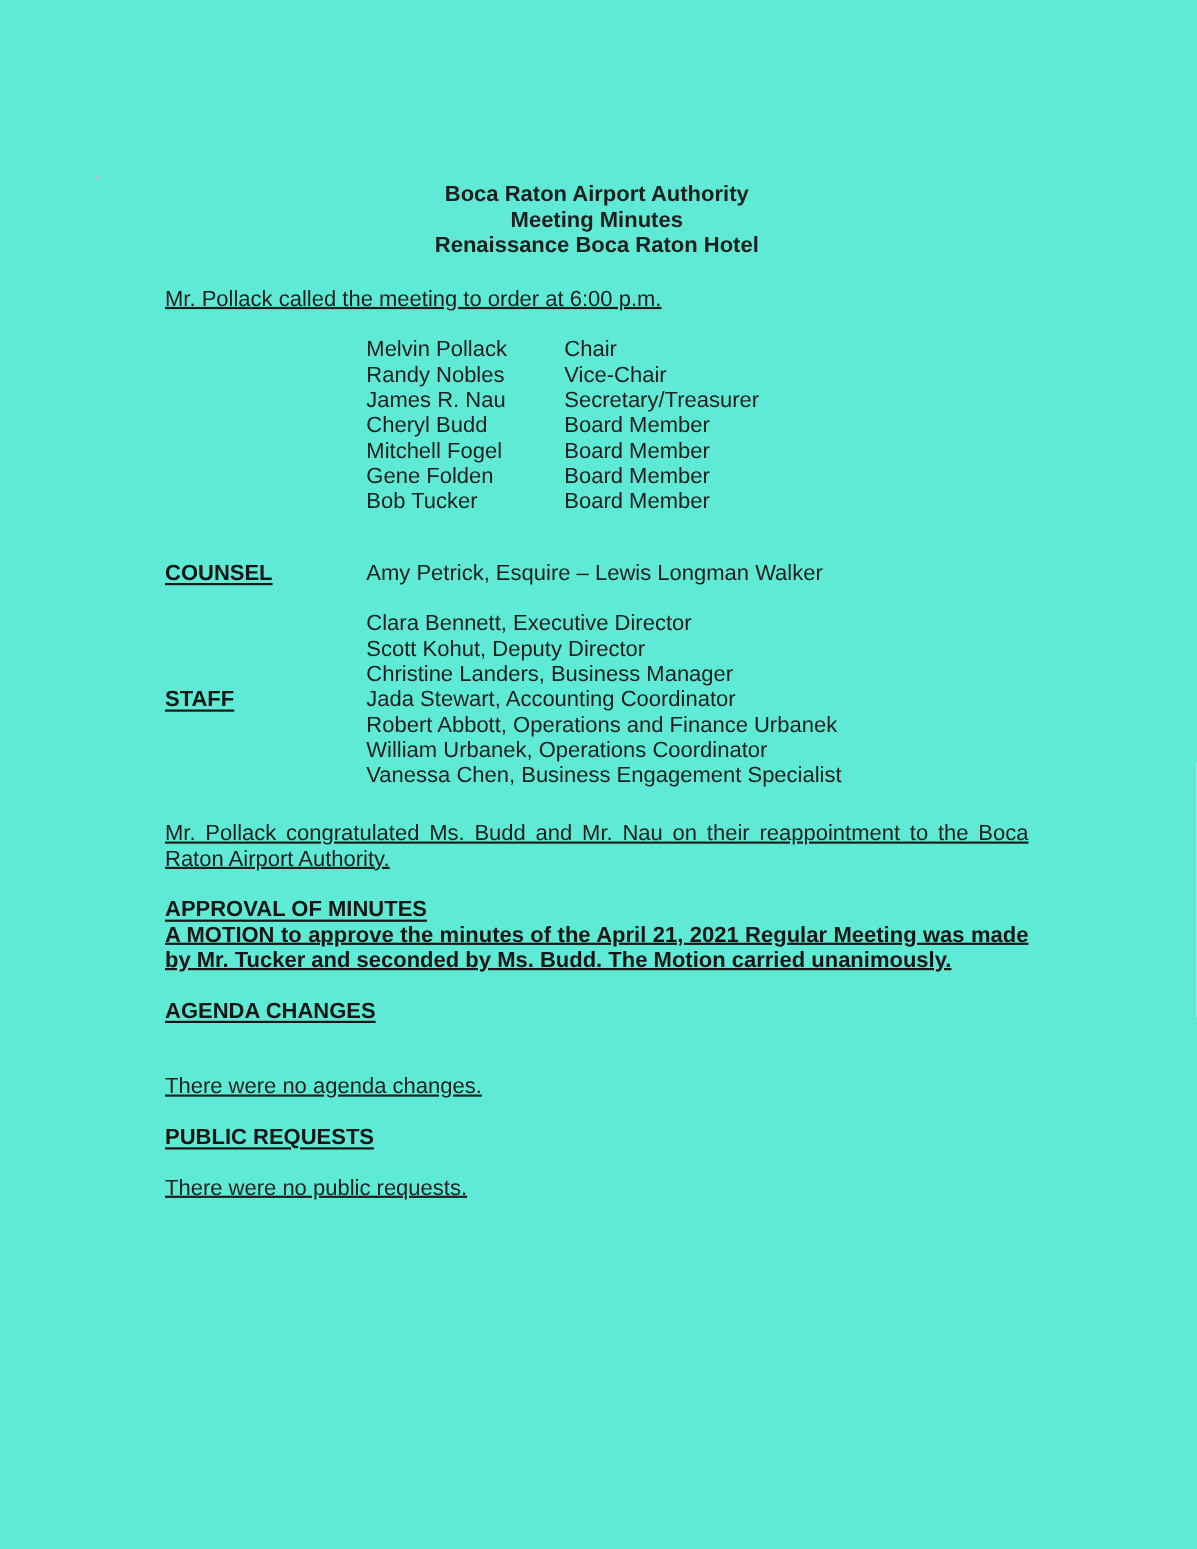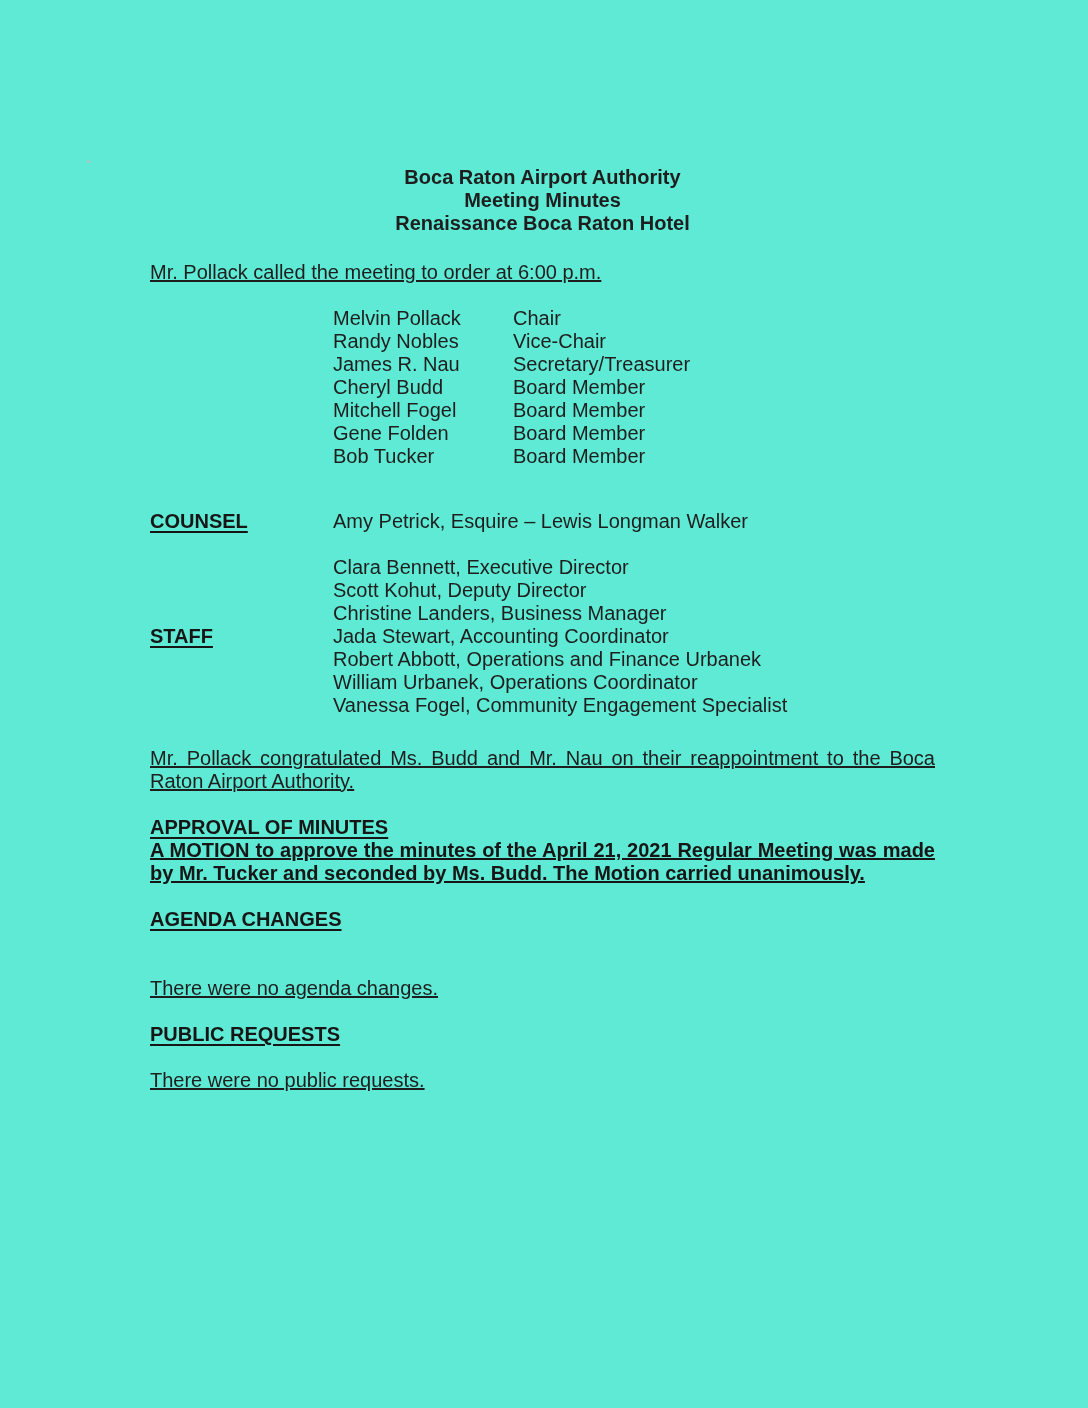--- a/index.html
+++ b/index.html
@@ -120,21 +120,21 @@
 
   <section class="label-row staff-section">
     <h2 class="heading label-col">STAFF</h2>
     <div class="label-content">
       <div>Clara Bennett, Executive Director</div>
       <div>Scott Kohut, Deputy Director</div>
       <div>Christine Landers, Business Manager</div>
       <div>Jada Stewart, Accounting Coordinator</div>
       <div>Robert Abbott, Operations and Finance Urbanek</div>
       <div>William Urbanek, Operations Coordinator</div>
-      <div>Vanessa Fogel, Community Engagement Specialist</div>
+      <div>Vanessa Chen, Business Engagement Specialist</div>
     </div>
   </section>
 
   <p class="justify para-reappointment">Mr. Pollack congratulated Ms. Budd and Mr. Nau on their reappointment to the Boca Raton Airport Authority.</p>
 
 
   <section>
     <h2 class="heading approval-heading">APPROVAL OF MINUTES</h2>
     <p class="justify bold motion-para">A MOTION to approve the minutes of the April 21, 2021 Regular Meeting was made by Mr. Tucker and seconded by Ms. Budd. The Motion carried unanimously.</p>
   </section>

